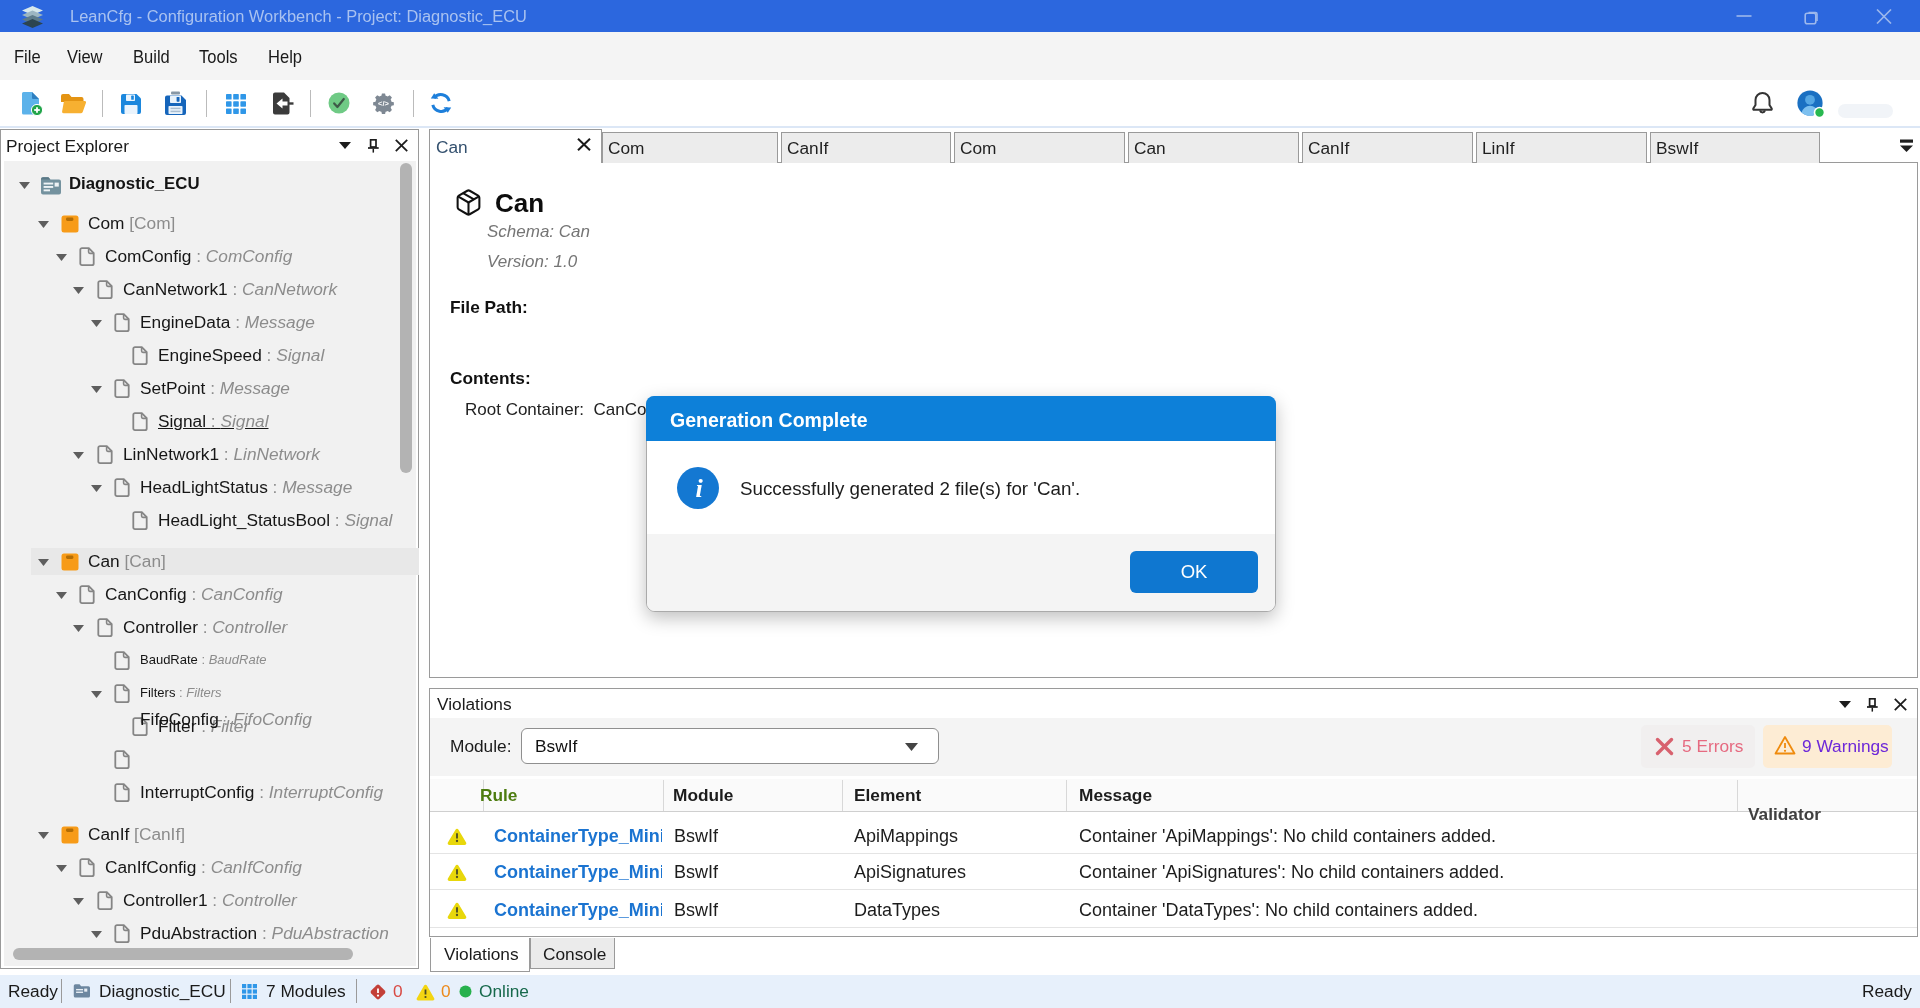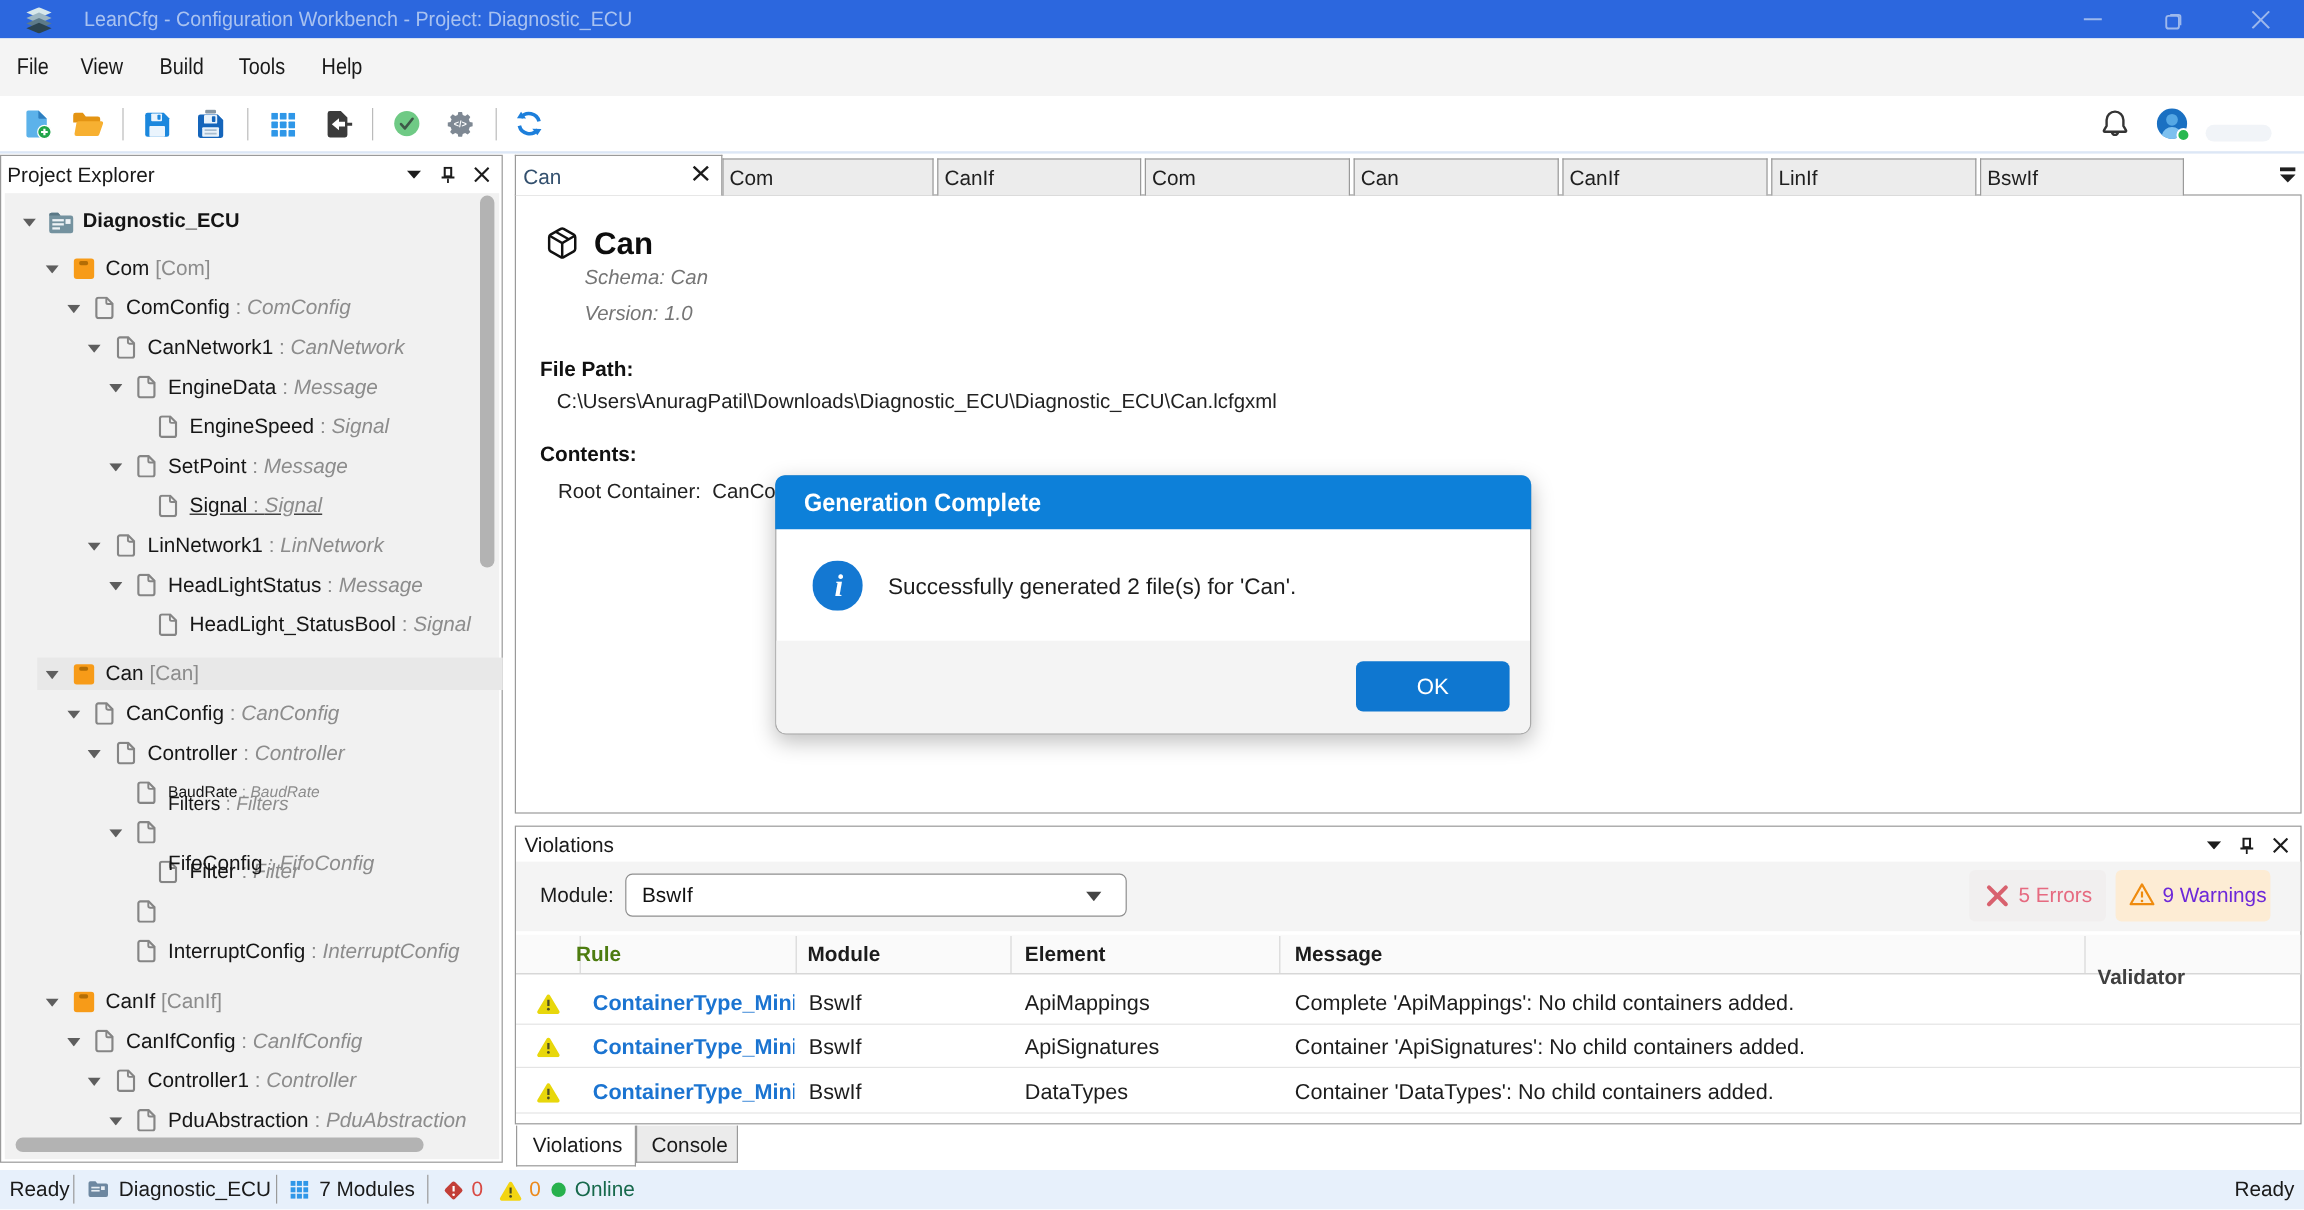--- a/index.html
+++ b/index.html
@@ -263,21 +263,21 @@
  <path d="M9.6 1.5 v3.6 a1.3 1.3 0 0 0 1.3 1.3 h3.6" fill="none" stroke="#858585" stroke-width="1.6"></path>
       </svg>
       <div class="txt" style="left:140px;top:649px;font-size:13px;line-height:22px;color:#161616;">BaudRate <span style="color:#8c8c8c;">: <i>BaudRate</i></span></div>
       <svg class="abs" style="left:90.5px;top:690.5px" width="11" height="7" viewBox="0 0 11 7">
         <polygon points="0,0 11,0 5.5,7" fill="#5e5e5e"></polygon>
       </svg>
       <svg class="abs" style="left:114px;top:684px" width="16" height="19" viewBox="0 0 16 19">
  <path d="M1.3 2.8 a1.7 1.7 0 0 1 1.7 -1.7 h6.8 l4.9 4.9 v10.4 a1.7 1.7 0 0 1 -1.7 1.7 h-10 a1.7 1.7 0 0 1 -1.7 -1.7 z" fill="none" stroke="#858585" stroke-width="1.8"></path>
  <path d="M9.6 1.5 v3.6 a1.3 1.3 0 0 0 1.3 1.3 h3.6" fill="none" stroke="#858585" stroke-width="1.6"></path>
       </svg>
-      <div class="txt" style="left:140px;top:660px;font-size:16px;line-height:22px;color:#161616;">Filters <span style="color:#8c8c8c;">: <i>Filters</i></span></div>
+      <div class="txt" style="left:140px;top:682px;font-size:13px;line-height:22px;color:#161616;">Filters <span style="color:#8c8c8c;">: <i>Filters</i></span></div>
       <svg class="abs" style="left:132px;top:717px" width="16" height="19" viewBox="0 0 16 19">
  <path d="M1.3 2.8 a1.7 1.7 0 0 1 1.7 -1.7 h6.8 l4.9 4.9 v10.4 a1.7 1.7 0 0 1 -1.7 1.7 h-10 a1.7 1.7 0 0 1 -1.7 -1.7 z" fill="none" stroke="#858585" stroke-width="1.8"></path>
  <path d="M9.6 1.5 v3.6 a1.3 1.3 0 0 0 1.3 1.3 h3.6" fill="none" stroke="#858585" stroke-width="1.6"></path>
       </svg>
       <div class="txt" style="left:158px;top:715px;font-size:17.3px;line-height:22px;color:#161616;">Filter <span style="color:#8c8c8c;">: <i>Filter</i></span></div>
       <svg class="abs" style="left:114px;top:750px" width="16" height="19" viewBox="0 0 16 19">
  <path d="M1.3 2.8 a1.7 1.7 0 0 1 1.7 -1.7 h6.8 l4.9 4.9 v10.4 a1.7 1.7 0 0 1 -1.7 1.7 h-10 a1.7 1.7 0 0 1 -1.7 -1.7 z" fill="none" stroke="#858585" stroke-width="1.8"></path>
  <path d="M9.6 1.5 v3.6 a1.3 1.3 0 0 0 1.3 1.3 h3.6" fill="none" stroke="#858585" stroke-width="1.6"></path>
       </svg>
       <div class="txt" style="left:140px;top:708px;font-size:17.3px;line-height:22px;color:#161616;">FifoConfig <span style="color:#8c8c8c;">: <i>FifoConfig</i></span></div>
@@ -351,21 +351,20 @@
   <svg class="abs" style="left:454px;top:187px" width="29" height="31" viewBox="0 0 24 24">
     <path d="M21 8a2 2 0 0 0-1-1.73l-7-4a2 2 0 0 0-2 0l-7 4A2 2 0 0 0 3 8v8a2 2 0 0 0 1 1.73l7 4a2 2 0 0 0 2 0l7-4A2 2 0 0 0 21 16Z" fill="none" stroke="#111" stroke-width="1.7"></path>
     <path d="m7.5 4.27 9 5.15" fill="none" stroke="#111" stroke-width="1.7"></path>
     <path d="M3.3 7 12 12l8.7-5" fill="none" stroke="#111" stroke-width="1.7"></path>
     <path d="M12 22V12" fill="none" stroke="#111" stroke-width="1.7"></path>
   </svg>
   <div class="txt" style="left:495px;top:188px;font-size:26px;line-height:30px;font-weight:bold;color:#0d0d0d;">Can</div>
   <div class="txt" style="left:487px;top:221px;font-size:17px;line-height:21px;font-style:italic;color:#757575;">Schema: Can</div>
   <div class="txt" style="left:487px;top:251px;font-size:17px;line-height:21px;font-style:italic;color:#757575;">Version: 1.0</div>
   <div class="txt" style="left:450px;top:297px;font-size:17.3px;line-height:21px;font-weight:bold;color:#111;">File Path:</div>
-  <div class="txt" style="left:464px;top:324px;font-size:17px;line-height:21px;color:#222;">C:\Users\AnuragPatil\Downloads\Diagnostic_ECU\Diagnostic_ECU\Can.lcfgxml</div>
   <div class="txt" style="left:450px;top:368px;font-size:17.3px;line-height:21px;font-weight:bold;color:#111;">Contents:</div>
   <div class="txt" style="left:465px;top:399px;font-size:17px;line-height:21px;color:#222;">Root Container:&nbsp; CanConfig</div>
 
   <div class="abs" style="left:429px;top:688px;width:1489px;height:249px;background:#fff;border:1px solid #9a9a9a;"></div>
   <div class="txt" style="left:437px;top:694px;font-size:17.3px;line-height:21px;color:#1a1a1a;">Violations</div>
   <svg class="abs" style="left:1839px;top:701px" width="12" height="7" viewBox="0 0 12 7">
       <polygon points="0,0 12,0 6,7" fill="#1c1c1c"></polygon>
     </svg>
   <svg class="abs" style="left:1866px;top:698px" width="13" height="14" viewBox="0 0 13 14">
     <rect x="3.6" y="0.8" width="5.4" height="7.2" fill="none" stroke="#1c1c1c" stroke-width="1.7"></rect>
@@ -413,21 +412,21 @@
 <div class="txt" style="left:1748px;top:804px;font-size:17.3px;line-height:21px;font-weight:bold;color:#404040;">Validator</div>
       <div class="abs" style="left:430px;top:853px;width:1487px;height:1px;background:#e4e4e4;"></div>
   <svg class="abs" style="left:447px;top:828px" width="20" height="17" viewBox="0 0 20 17">
     <path d="M10 0.8 a1.7 1.7 0 0 1 1.5 0.9 l7.6 12.8 a1.7 1.7 0 0 1 -1.5 2.5 h-15.2 a1.7 1.7 0 0 1 -1.5 -2.5 l7.6 -12.8 a1.7 1.7 0 0 1 1.5 -0.9 z" fill="#e8d70b"></path>
     <line x1="10" y1="5.2" x2="10" y2="10.4" stroke="#4f4f25" stroke-width="1.9"></line>
     <circle cx="10" cy="13" r="1.15" fill="#4f4f25"></circle>
       </svg>
   <div class="txt" style="left:494px;top:825px;font-size:18px;line-height:22px;font-weight:bold;color:#1b74d1;max-width:168px;overflow:hidden;">ContainerType_Minim</div>
   <div class="txt" style="left:674px;top:825px;font-size:18px;line-height:22px;color:#1c1c1c;">BswIf</div>
   <div class="txt" style="left:854px;top:825px;font-size:18px;line-height:22px;color:#1c1c1c;">ApiMappings</div>
-  <div class="txt" style="left:1079px;top:825px;font-size:18px;line-height:22px;color:#1c1c1c;">Complete 'ApiMappings': No child containers added.</div>
+  <div class="txt" style="left:1079px;top:825px;font-size:18px;line-height:22px;color:#1c1c1c;">Container 'ApiMappings': No child containers added.</div>
       <div class="abs" style="left:430px;top:889px;width:1487px;height:1px;background:#e4e4e4;"></div>
   <svg class="abs" style="left:447px;top:864px" width="20" height="17" viewBox="0 0 20 17">
     <path d="M10 0.8 a1.7 1.7 0 0 1 1.5 0.9 l7.6 12.8 a1.7 1.7 0 0 1 -1.5 2.5 h-15.2 a1.7 1.7 0 0 1 -1.5 -2.5 l7.6 -12.8 a1.7 1.7 0 0 1 1.5 -0.9 z" fill="#e8d70b"></path>
     <line x1="10" y1="5.2" x2="10" y2="10.4" stroke="#4f4f25" stroke-width="1.9"></line>
     <circle cx="10" cy="13" r="1.15" fill="#4f4f25"></circle>
       </svg>
   <div class="txt" style="left:494px;top:861px;font-size:18px;line-height:22px;font-weight:bold;color:#1b74d1;max-width:168px;overflow:hidden;">ContainerType_Minim</div>
   <div class="txt" style="left:674px;top:861px;font-size:18px;line-height:22px;color:#1c1c1c;">BswIf</div>
   <div class="txt" style="left:854px;top:861px;font-size:18px;line-height:22px;color:#1c1c1c;">ApiSignatures</div>
   <div class="txt" style="left:1079px;top:861px;font-size:18px;line-height:22px;color:#1c1c1c;">Container 'ApiSignatures': No child containers added.</div>

